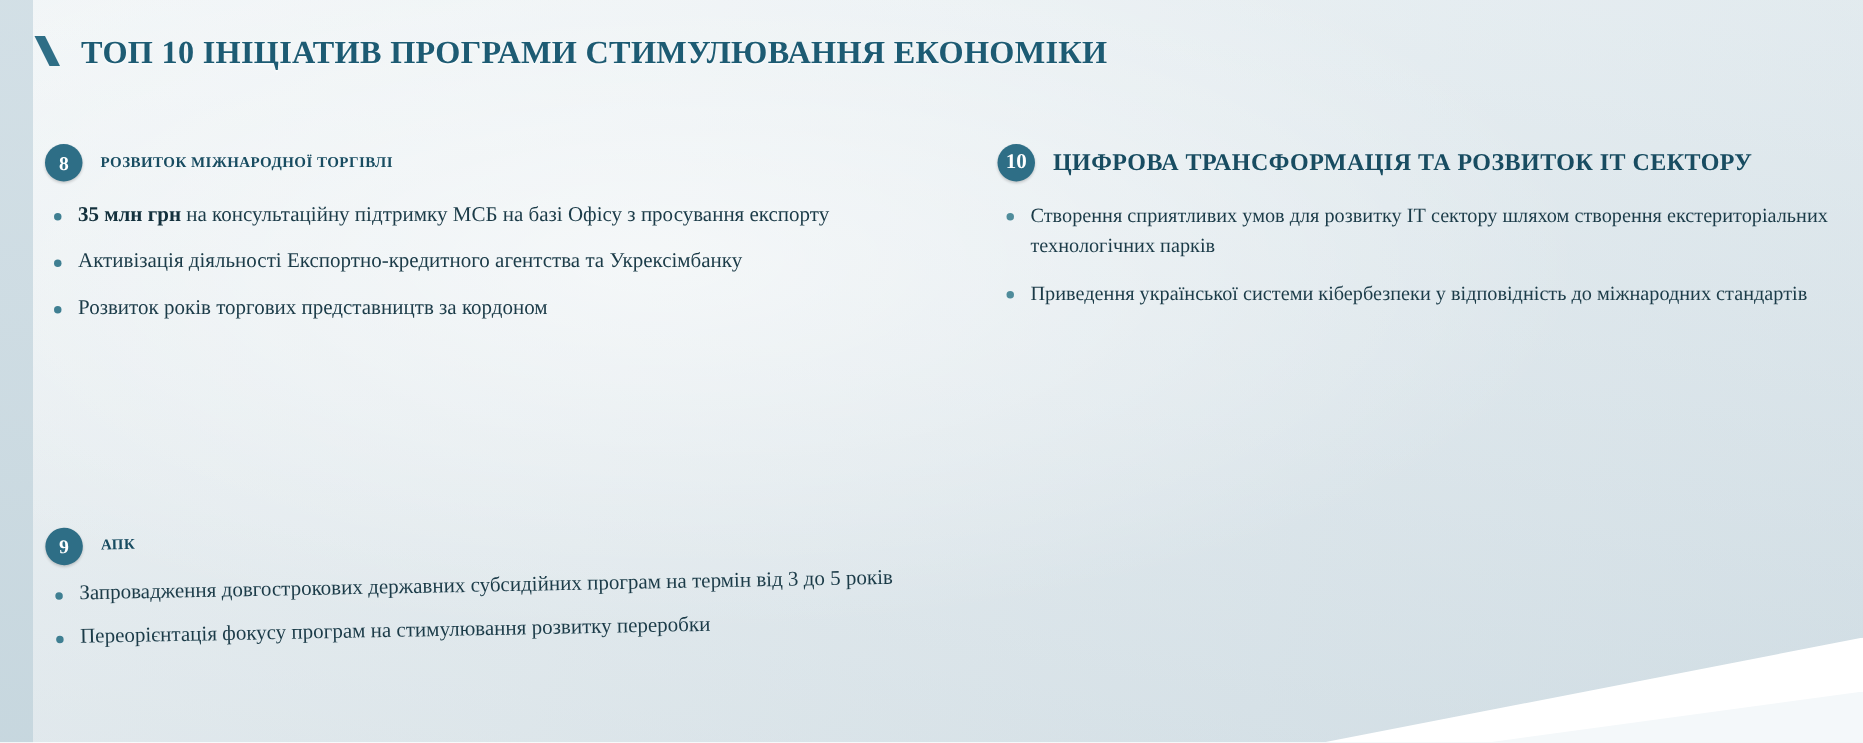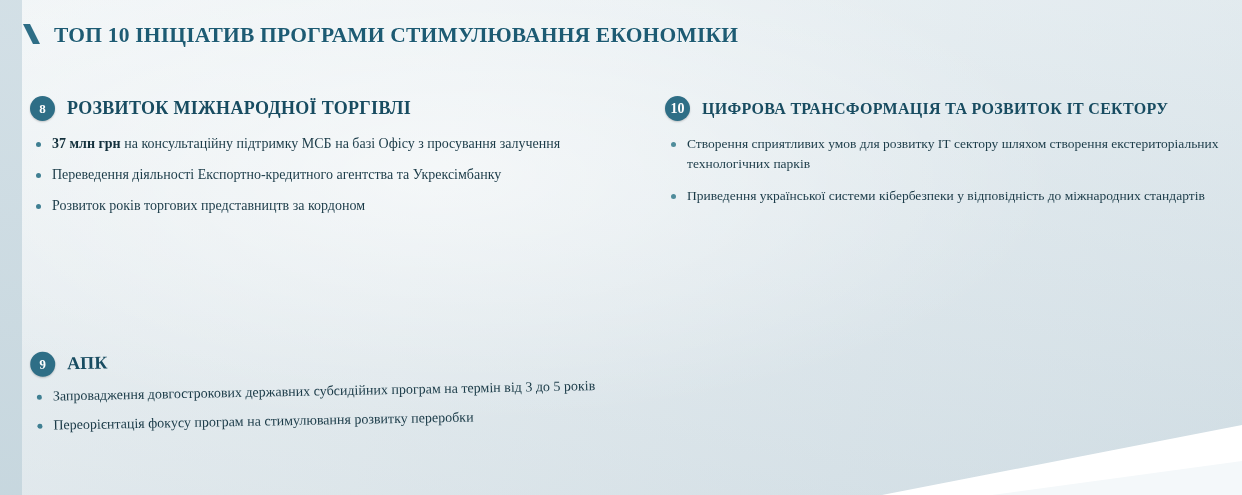--- a/index.html
+++ b/index.html
@@ -81,21 +81,21 @@
     border-radius: 50%;
     background: #2e6e86;
     color: #fff;
     font-size: 13px;
     font-weight: bold;
     display: flex; align-items: center; justify-content: center;
     box-shadow: 0 1px 2px rgba(0,0,0,.2);
   }
   .num-badge.small-text { font-size: 14px; }
   .block-title {
-    font-size: 18px;
+    font-size: 10px;
     font-weight: bold;
     color: #184c61;
     letter-spacing: .3px;
   }
 
   ul.bullets {
     list-style: none;
     margin: 0; padding: 0;
   }
   ul.bullets > li {
@@ -140,22 +140,22 @@
     </div>
     <div class="slide-title">ТОП 10 ІНІЦІАТИВ ПРОГРАМИ СТИМУЛЮВАННЯ ЕКОНОМІКИ</div>
   </div>
 
   <div class="col col-left">
     <div class="block-head">
       <div class="num-badge">8</div>
       <div class="block-title">РОЗВИТОК МІЖНАРОДНОЇ ТОРГІВЛІ</div>
     </div>
     <ul class="bullets">
-      <li><span class="b">37 млн грн</span><span> на консультаційну підтримку МСБ на базі Офісу з просування залучення</span></li>
-      <li><span>Переведення діяльності Експортно-кредитного агентства та Укрексімбанку</span></li>
+      <li><span class="b">35 млн грн</span><span> на консультаційну підтримку МСБ на базі Офісу з просування експорту</span></li>
+      <li><span>Активізація діяльності Експортно-кредитного агентства та Укрексімбанку</span></li>
       <li><span>Розвиток років торгових представництв за кордоном</span></li>
     </ul>
   </div>
 
   <div class="col col-right">
     <div class="block-head">
       <div class="num-badge small-text">10</div>
       <div class="block-title">ЦИФРОВА ТРАНСФОРМАЦІЯ ТА РОЗВИТОК ІТ СЕКТОРУ</div>
     </div>
     <ul class="bullets right">

